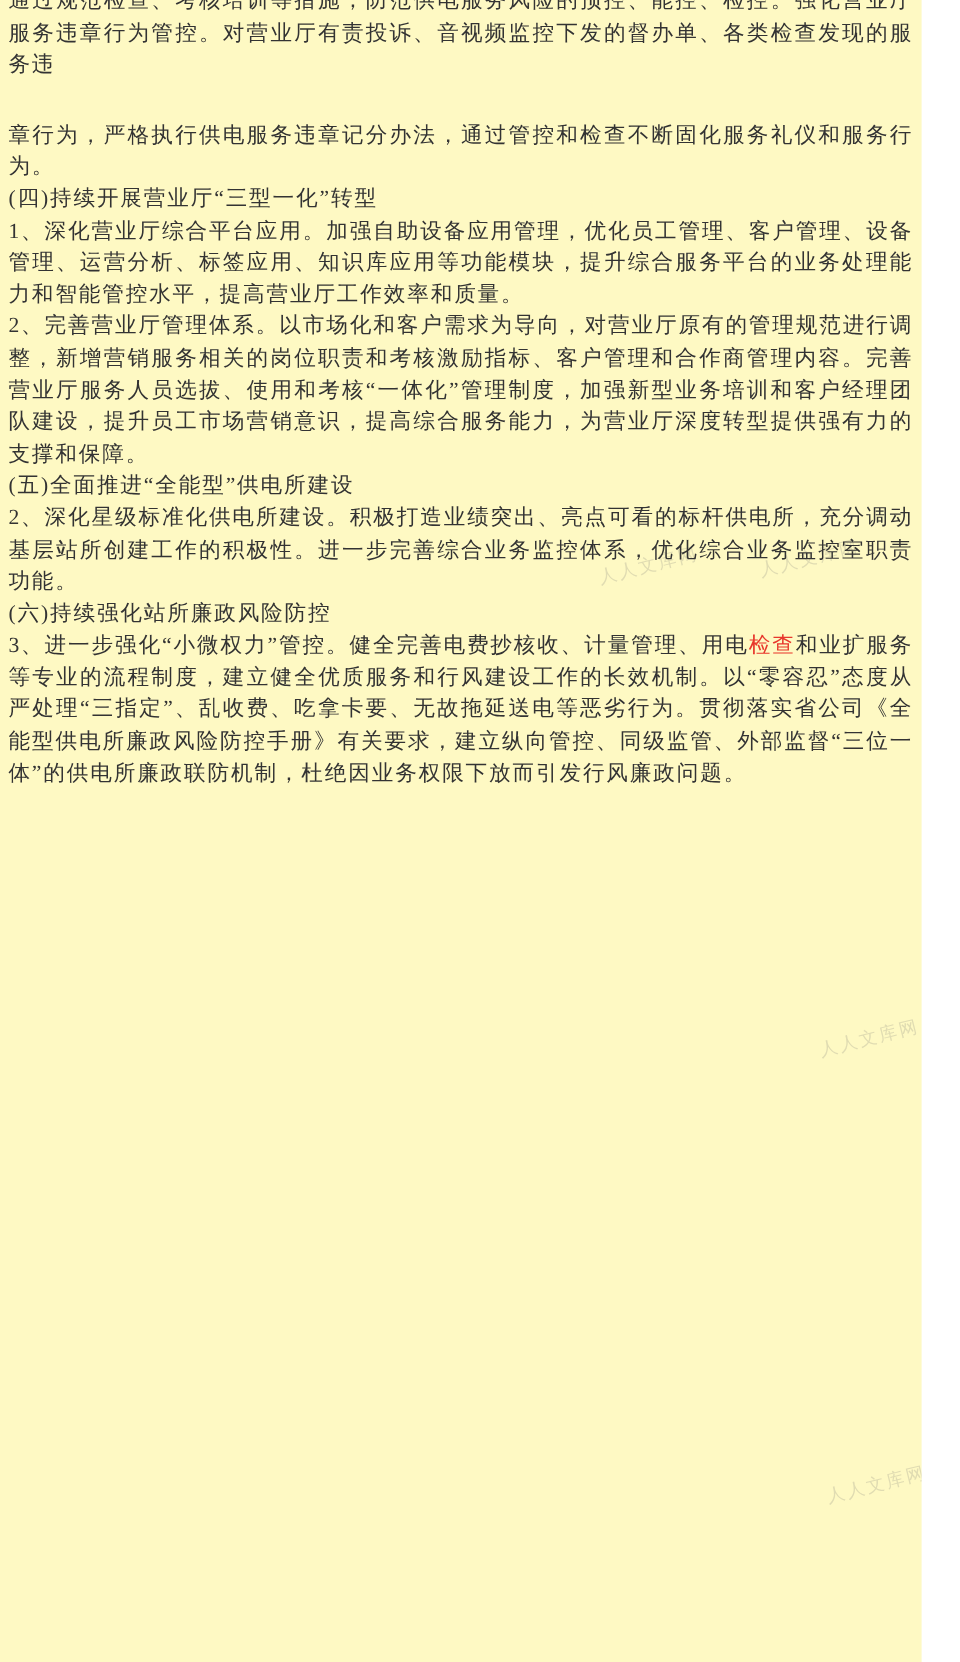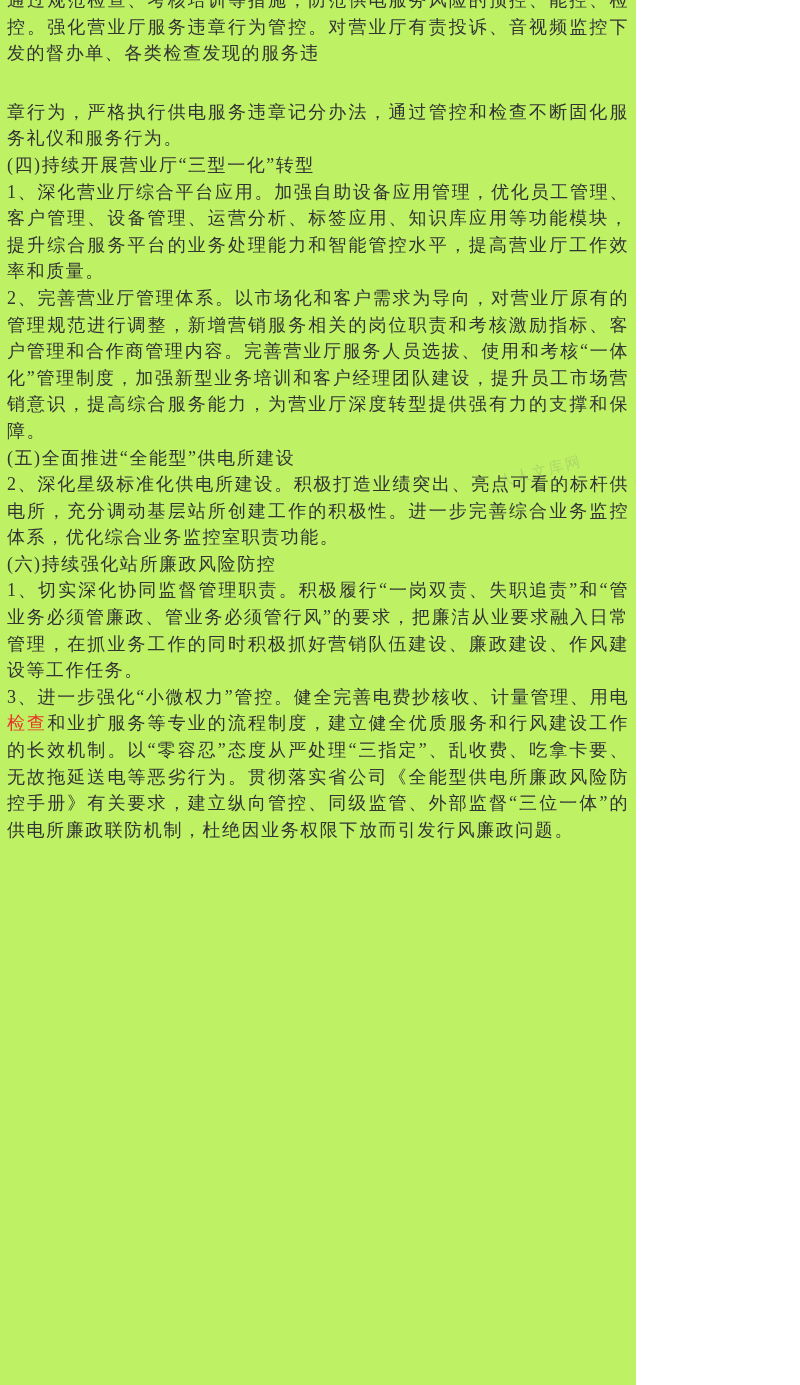--- a/index.html
+++ b/index.html
@@ -9,23 +9,23 @@
   }
   body {
     width: 800px;
     height: 1385px;
     overflow: hidden;
     position: relative;
     font-family: "Liberation Serif", "DejaVu Serif", serif;
   }
   .page {
     position: relative;
-    width: 636px;
+    width: 768px;
     height: 1385px;
-    background: #bef264;
+    background: #fef9c3;
     overflow: hidden;
   }
   .document {
     position: relative;
     padding: 0 7px;
     margin-top: -13px;
     color: #333333;
     font-size: 18px;
     line-height: 26.6px;
     letter-spacing: 1.55px;
@@ -60,20 +60,19 @@
 <div class="page">
   <div class="document">
       <p class="para gap-after"><span>通过规范检查、考核培训等措施，防范供电服务风险的预控、能控、检控。强化营业厅服务违章行为管控。对营业厅有责投诉、音视频监控下发的督办单、各类检查发现的服务违</span></p>
       <p class="para"><span>章行为，严格执行供电服务违章记分办法，通过管控和检查不断固化服务礼仪和服务行为。</span></p>
       <p class="para"><span>(四)持续开展营业厅“三型一化”转型</span></p>
       <p class="para"><span>1、深化营业厅综合平台应用。加强自助设备应用管理，优化员工管理、客户管理、设备管理、运营分析、标签应用、知识库应用等功能模块，提升综合服务平台的业务处理能力和智能管控水平，提高营业厅工作效率和质量。</span></p>
       <p class="para"><span>2、完善营业厅管理体系。以市场化和客户需求为导向，对营业厅原有的管理规范进行调整，新增营销服务相关的岗位职责和考核激励指标、客户管理和合作商管理内容。完善营业厅服务人员选拔、使用和考核“一体化”管理制度，加强新型业务培训和客户经理团队建设，提升员工市场营销意识，提高综合服务能力，为营业厅深度转型提供强有力的支撑和保障。</span></p>
       <p class="para"><span>(五)全面推进“全能型”供电所建设</span></p>
       <p class="para"><span>2、深化星级标准化供电所建设。积极打造业绩突出、亮点可看的标杆供电所，充分调动基层站所创建工作的积极性。进一步完善综合业务监控体系，优化综合业务监控室职责功能。</span></p>
       <p class="para"><span>(六)持续强化站所廉政风险防控</span></p>
-      <p class="para"><span>1、切实深化协同监督管理职责。积极履行“一岗双责、失职追责”和“管业务必须管廉政、管业务必须管行风”的要求，把廉洁从业要求融入日常管理，在抓业务工作的同时积极抓好营销队伍建设、廉政建设、作风建设等工作任务。</span></p>
       <p class="para"><span>3、进一步强化“小微权力”管控。健全完善电费抄核收、计量管理、用电</span><span style="color: rgb(232, 55, 44);">检查</span><span>和业扩服务等专业的流程制度，建立健全优质服务和行风建设工作的长效机制。以“零容忍”态度从严处理“三指定”、乱收费、吃拿卡要、无故拖延送电等恶劣行为。贯彻落实省公司《全能型供电所廉政风险防控手册》有关要求，建立纵向管控、同级监管、外部监督“三位一体”的供电所廉政联防机制，杜绝因业务权限下放而引发行风廉政问题。</span></p>
     </div>
 <div class="watermark" style="left: 498px; top: 462px;">人人文库网</div>
     <div class="watermark" style="left: 632px; top: 456px;">人人文库网</div>
     <div class="watermark" style="left: 682px; top: 856px;">人人文库网</div>
     <div class="watermark" style="left: 688px; top: 1228px;">人人文库网</div>
   </div>
 
 </body></html>

